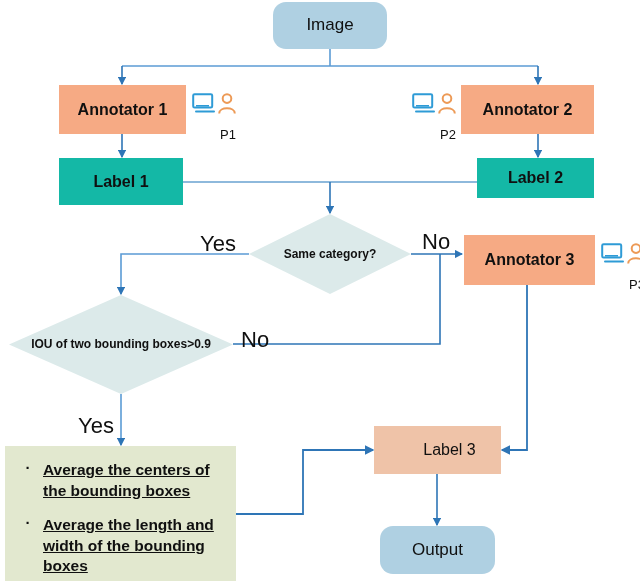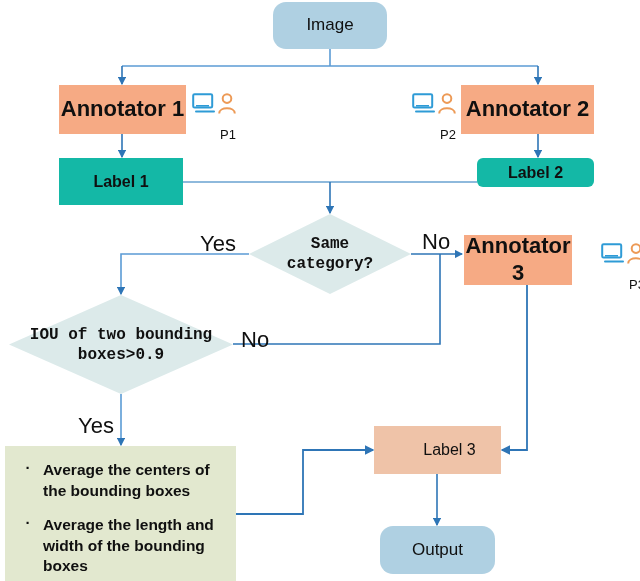--- a/index.html
+++ b/index.html
@@ -35,21 +35,21 @@
     color: #101010;
     line-height: 1.22;
   }
   .rounded {
     background: #AFD0E2;
     border-radius: 13px;
     font-size: 17px;
   }
   .proc-strong {
     background: #F6AA84;
-    font-size: 22px;
+    font-size: 16px;
     font-weight: bold;
   }
   .proc-light {
     background: #14b8a6;
     font-size: 16px;
     font-weight: bold;
   }
   .label3 {
     background: #EFC3A8;
     font-size: 16px;
@@ -64,28 +64,26 @@
   }
   .diamond-text {
     position: absolute;
     left: 0;
     top: 0;
     width: 100%;
     height: 100%;
     display: flex;
     align-items: center;
     justify-content: center;
-    text-align: center;
-    font-size: 16px;
+    font-size: 12px;
     font-weight: bold;
     color: #101010;
     padding: 0 18px;
     box-sizing: border-box;
     line-height: 1.25;
-    font-family: Liberation Mono, monospace;
   }
   .greenbox {
     position: absolute;
     background: #E2E8CF;
     box-sizing: border-box;
     padding: 14px 10px 10px 8px;
   }
   .greenbox ul {
     margin: 0;
     padding: 0;
@@ -102,21 +100,21 @@
   }
   .greenbox li:last-child { margin-bottom: 0; }
   .bullet {
     width: 30px;
     flex: 0 0 30px;
     text-align: center;
     font-size: 15px;
     line-height: 1.1;
     color: #101010;
   }
-  .bullet-text { flex: 1 1 auto; }
+  .bullet-text { flex: 1 1 auto; text-decoration: underline; }
   .edge-label {
     position: absolute;
     font-size: 22px;
     color: #101010;
     white-space: nowrap;
   }
   .person-icon {
     position: absolute;
     display: flex;
     flex-direction: column;
@@ -214,32 +212,32 @@
         <path d="M 2.2 20.5 C 2.2 13.6 17.8 13.6 17.8 20.5" fill="#ffffff" stroke="#ED9A56" stroke-width="2"></path>
       </svg>
     </span>
     <span class="plabel">P2</span>
   </div>
 
   <div class="node proc-light" style="left:59px; top:158px; width:124px; height:47px;">
     <span>Label 1</span>
   </div>
 
-  <div class="node proc-light" style="left:477px; top:158px; width:117px; height:29px;border-radius:6px;">
+  <div class="node proc-light" style="left:477px; top:158px; width:117px; height:40px;">
     <span>Label 2</span>
   </div>
 
   <div class="diamond-wrap" style="left:249px; top:214px; width:162px; height:80px;">
     <svg width="162" height="80" viewBox="0 0 162 80">
       <polygon points="81,0 162,40 81,80 0,40" fill="#DCEAEA"></polygon>
     </svg>
     <div class="diamond-text">Same category?</div>
   </div>
 
-  <div class="node proc-strong" style="left:464px; top:235px; width:108px; height:50px;">
+  <div class="node proc-strong" style="left:464px; top:235px; width:131px; height:50px;">
     <span>Annotator 3</span>
   </div>
 
   <div class="person-icon" style="left:600px; top:243px;">
     <span class="glyphs">
       <svg width="24" height="22" viewBox="0 0 24 22">
         <rect x="1.2" y="1.2" width="19" height="13.4" rx="1.4" fill="#ffffff" stroke="#2E9BD6" stroke-width="2"></rect>
         <rect x="4" y="12" width="13" height="1.6" fill="#2E9BD6"></rect>
         <path d="M 4 18.4 L 22 18.4" stroke="#2E9BD6" stroke-width="2" stroke-linecap="round"></path>
       </svg>

